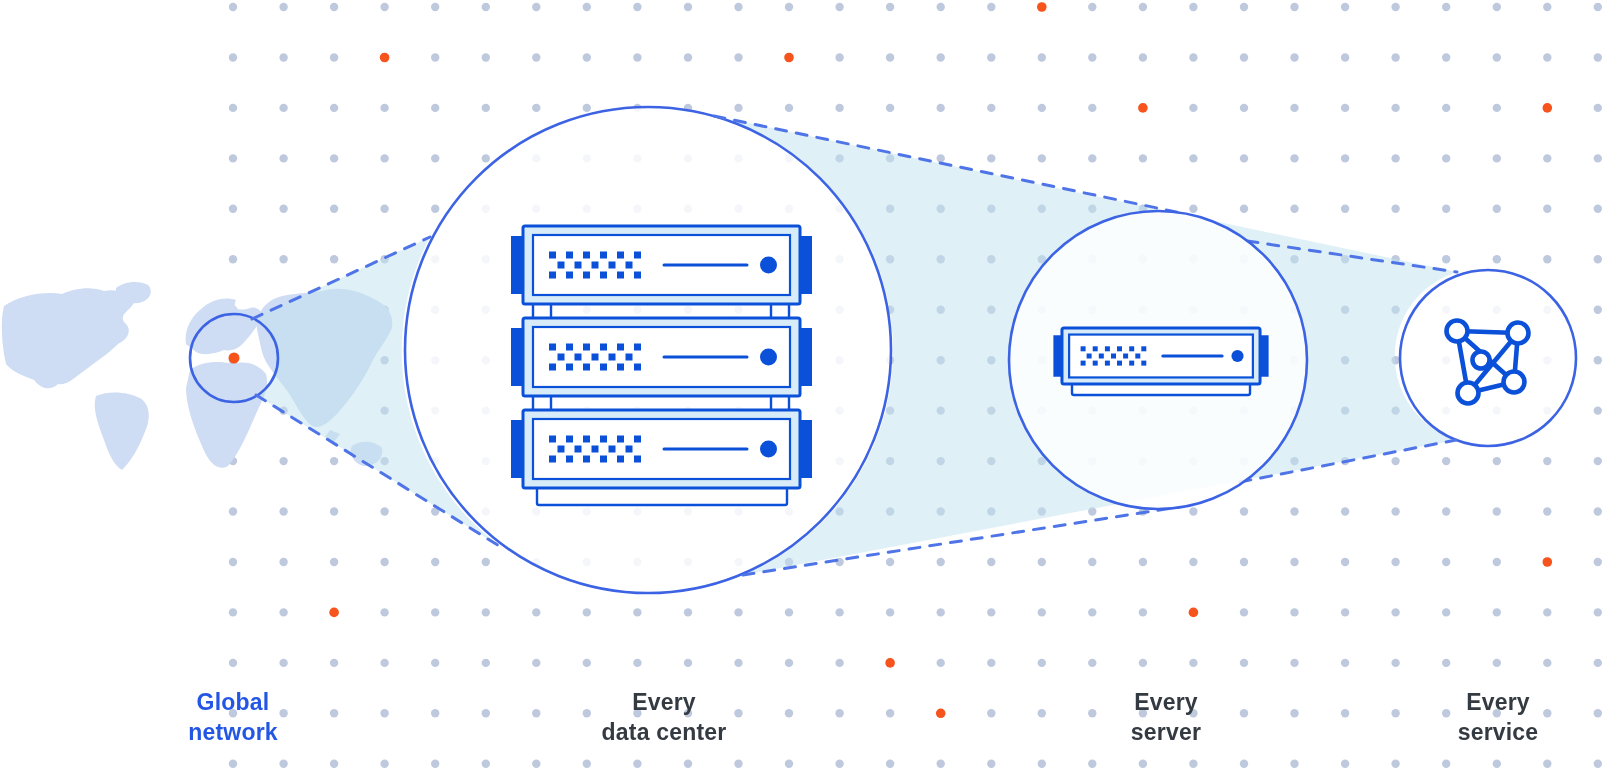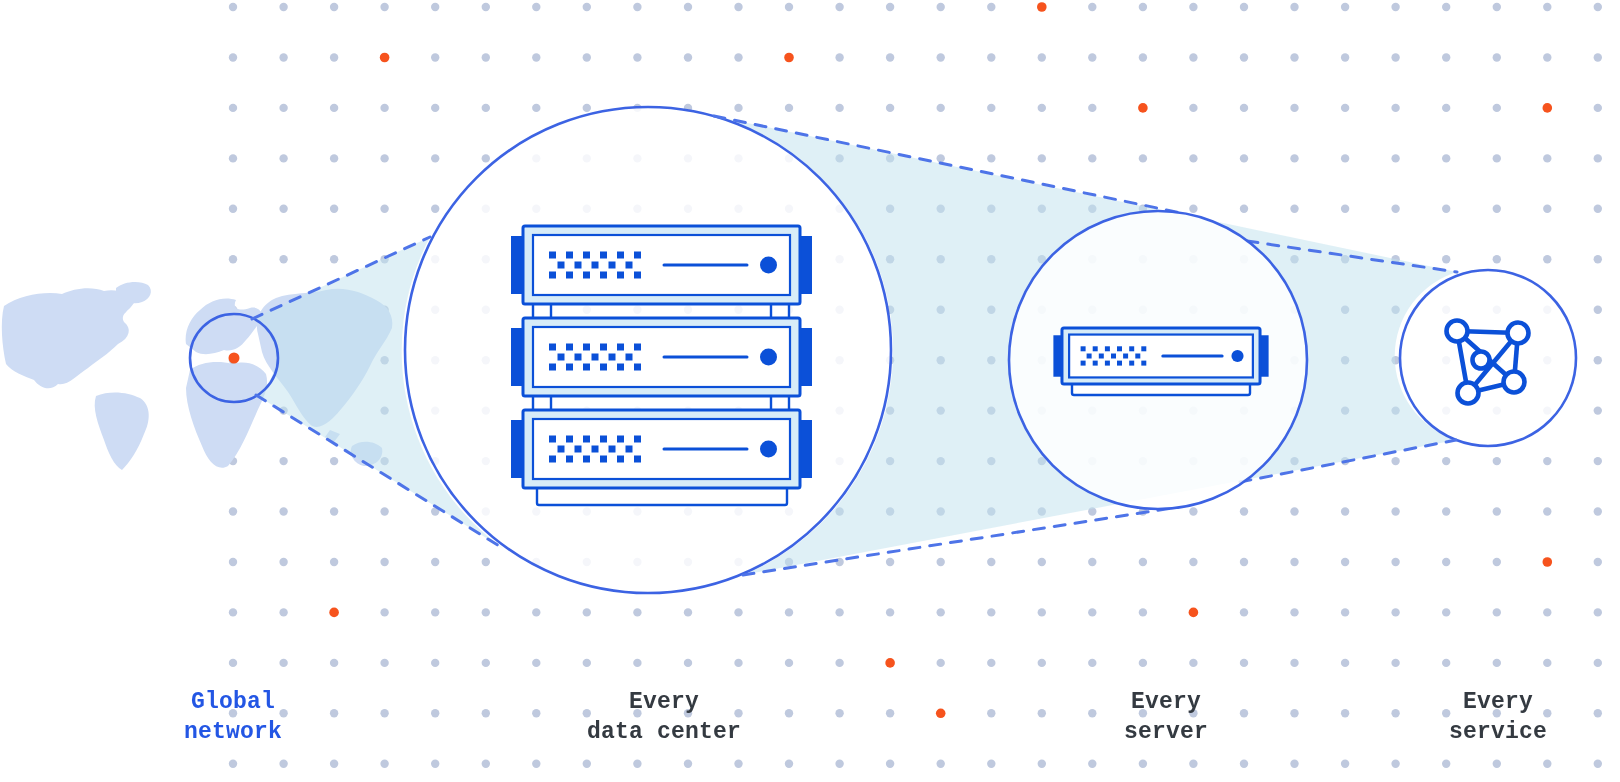--- a/index.html
+++ b/index.html
@@ -1,17 +1,17 @@
 <!DOCTYPE html>
 <html style="--background: #ffffff; --grid-dot: #bfc9de; --orange: #f6531d; --stroke-blue: #3c63e3; --dash-blue: #4e74e8; --solid-blue: #0b50d8; --bezel-blue: #d7ecf8; --cone-cyan: #c1e2ee; --map-land: #cedcf4; --label-dark: #343a41; --label-blue: #2356e4;"><head>
 <meta charset="utf-8">
 <style>
   html,body{margin:0;padding:0;background:#fff;}
   .stage{position:relative;width:1620px;height:782px;background:var(--background,#fff);overflow:hidden;
-         font-family:Liberation Mono, monospace;}
+         font-family:Liberation Sans, sans-serif;}
   svg{position:absolute;left:0;top:0;}
   
   .grid-dot{fill:var(--grid-dot);}
   .grid-dot.orange{fill:var(--orange);}
   .land{fill:var(--map-land);stroke:none;}
   .cone{fill:var(--cone-cyan);fill-opacity:.52;stroke:none;}
   .halo{fill:#ffffff;fill-opacity:.84;stroke:var(--stroke-blue);stroke-width:2.6;}
   .ring{fill:none;stroke:var(--stroke-blue);stroke-width:2.6;}
   .dash{fill:none;stroke:var(--dash-blue);stroke-width:3;stroke-dasharray:11 10;stroke-linecap:round;}
   .marker{fill:var(--orange);}

